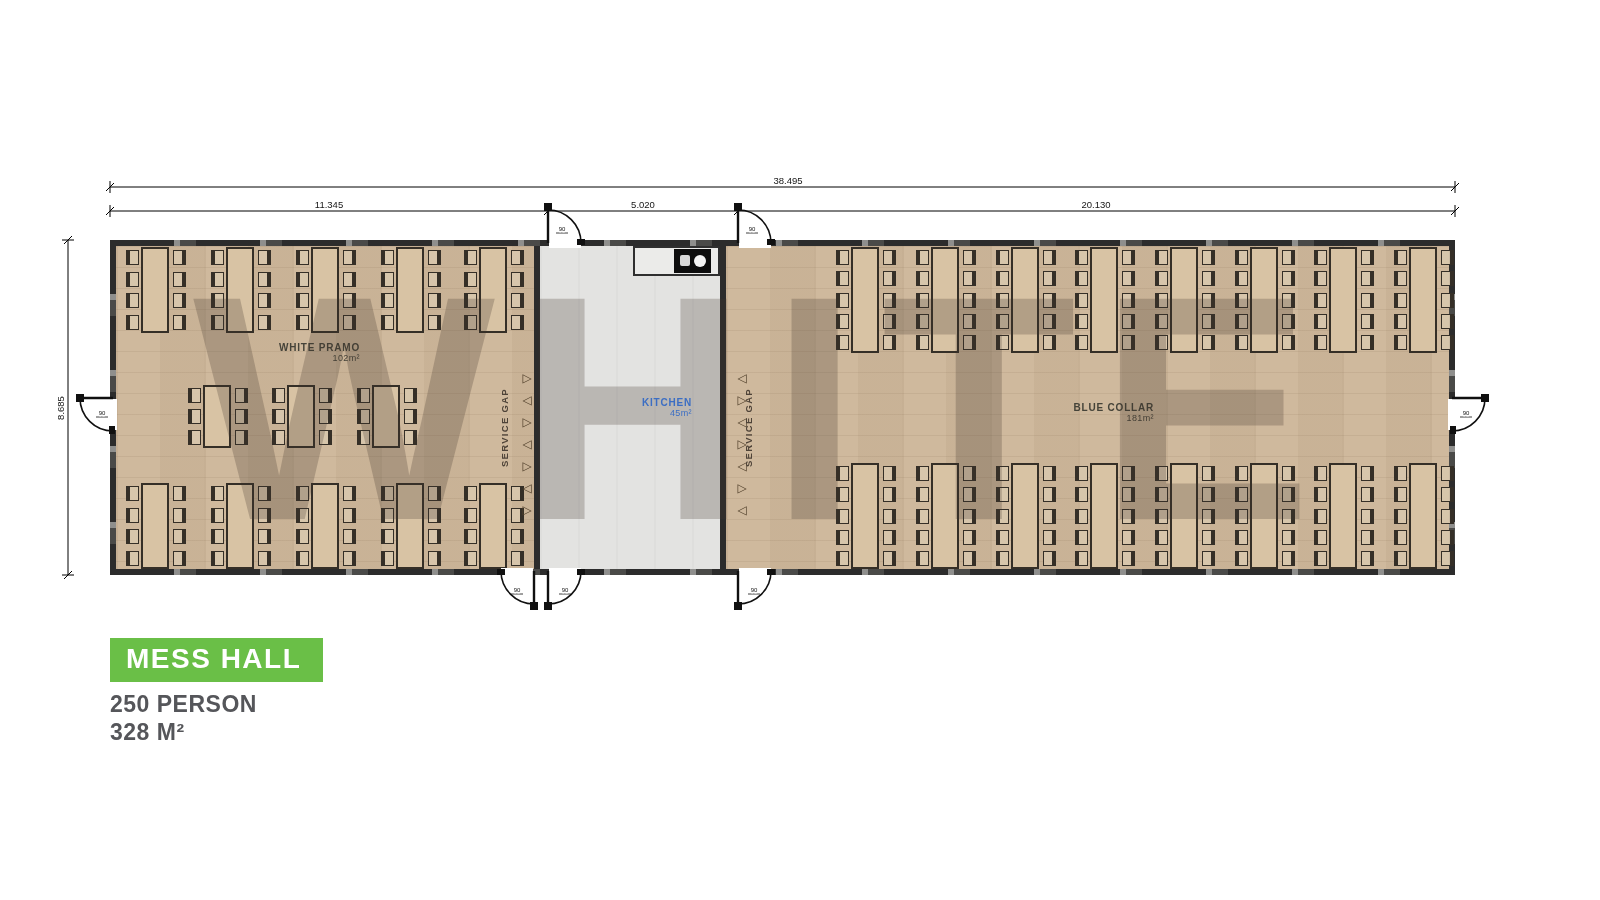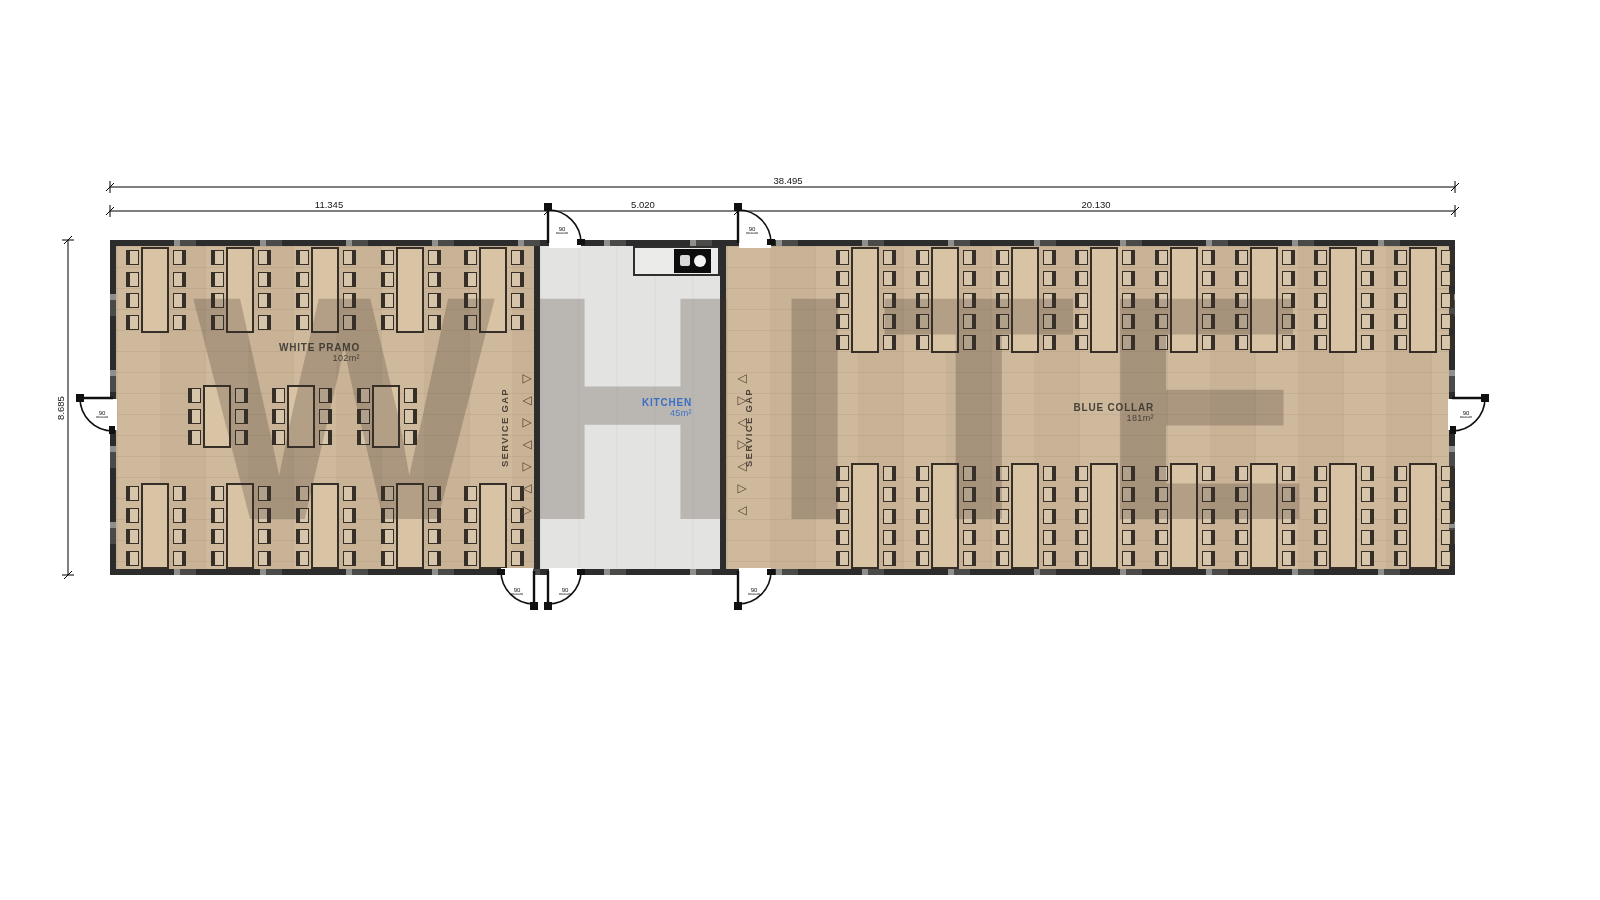--- a/index.html
+++ b/index.html
@@ -568,14 +568,19 @@
     </g>
     <text class="doortxt" x="562" y="231">90</text>
     <text class="doortxt" x="752" y="231">90</text>
     <text class="doortxt" x="517" y="592">90</text>
     <text class="doortxt" x="565" y="592">90</text>
     <text class="doortxt" x="754" y="592">90</text>
     <text class="doortxt" x="102" y="415">90</text>
     <text class="doortxt" x="1466" y="415">90</text>
   </svg>
 
+  <div class="titleblock">
+    <div class="tb-badge">MESS HALL</div>
+    <div class="tb-capacity">250 PERSON</div>
+    <div class="tb-area">328 M²</div>
+  </div>
 
 </div>
 
 </body></html>

